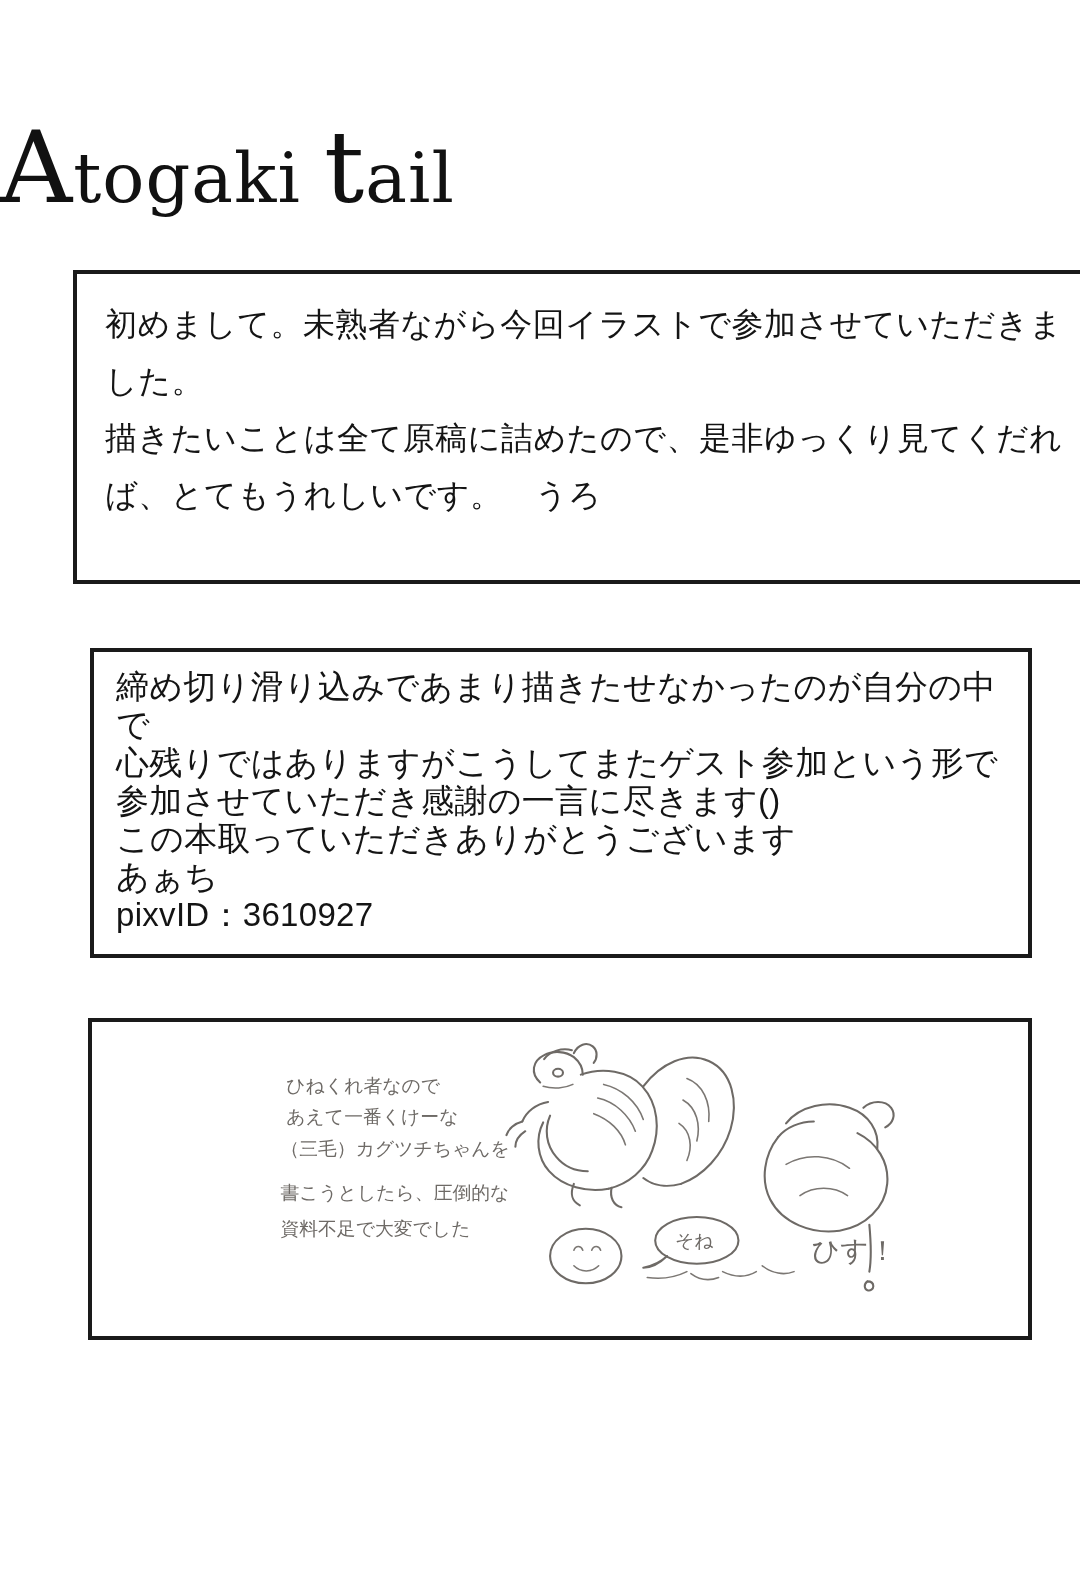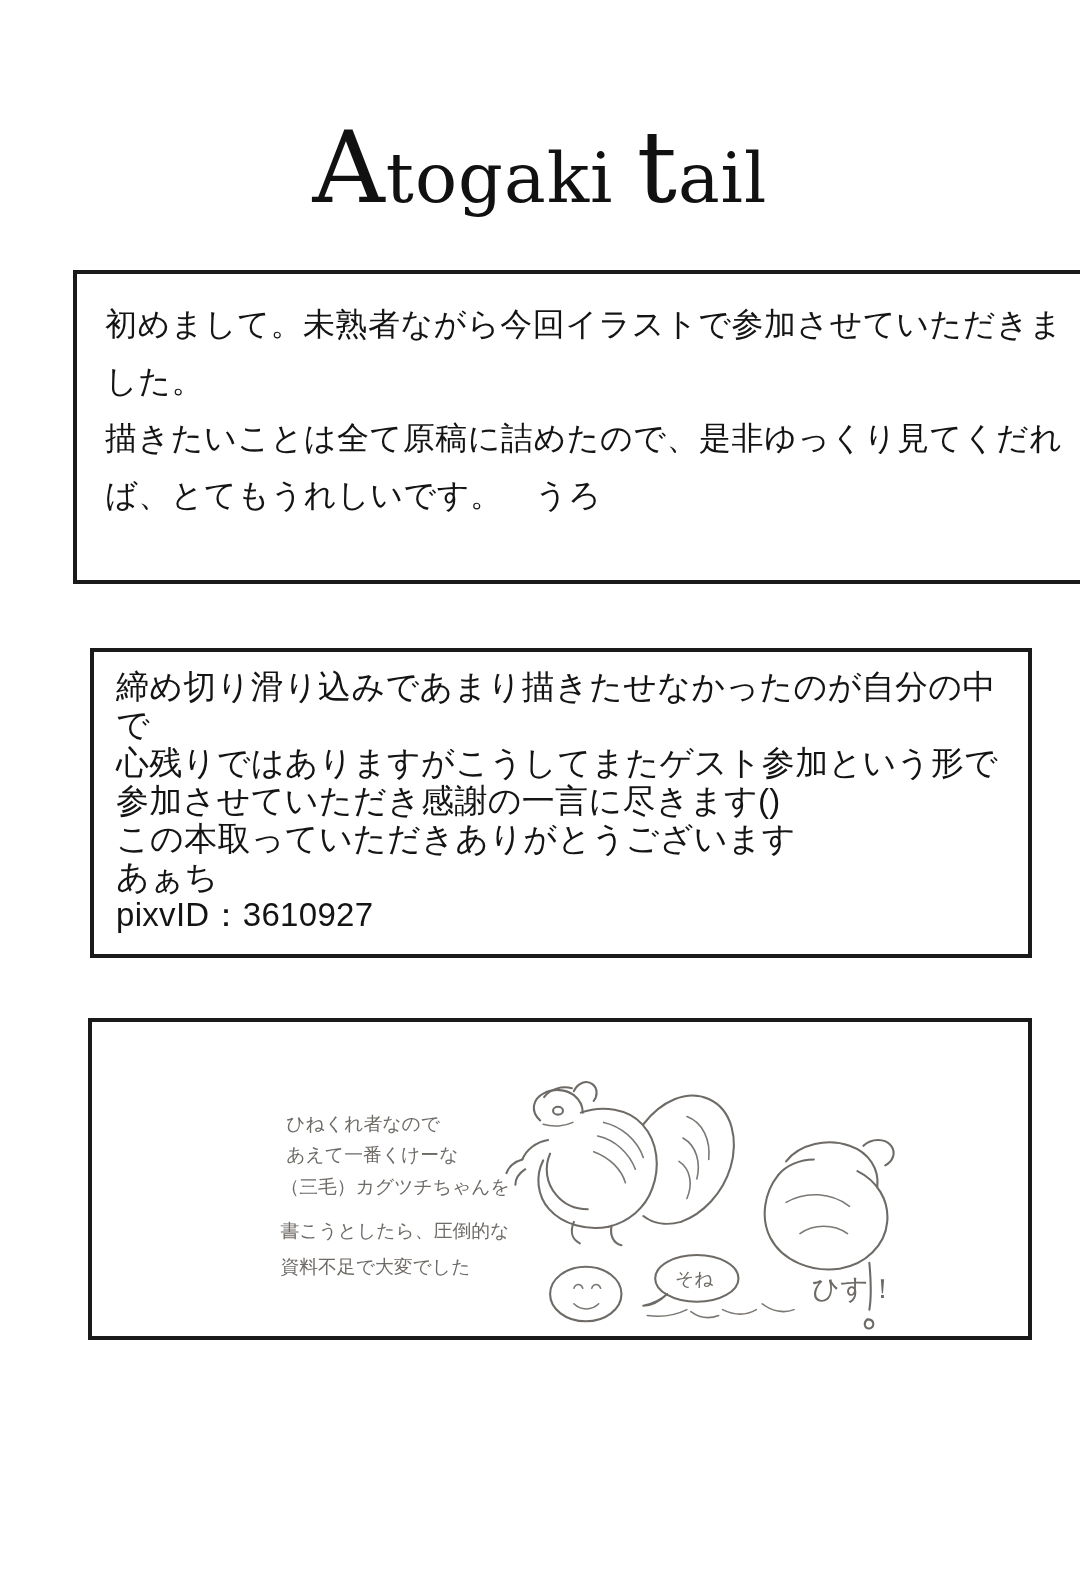--- a/index.html
+++ b/index.html
@@ -15,21 +15,20 @@
     color: #1a1a1a;
     overflow: hidden;
   }
 
   
   .page-title {
     position: absolute;
     left: 0;
     top: 118px;
     width: 1080px;
-    text-align: center;
     font-family: "DejaVu Serif", serif;
     font-size: 86px;
     line-height: 1;
     letter-spacing: 1px;
     color: #111;
     font-weight: 400;
     white-space: pre;
   }
   .page-title .big { font-size: 100px; }
   .page-title .sm  { font-size: 70px; }
@@ -80,21 +79,21 @@
     line-height: 38px;
     color: #141414;
     letter-spacing: 0.3px;
     white-space: pre-wrap;
   }
 
   
   .sketch-wrap {
     position: absolute;
     left: 0; top: 0;
-    width: 100%; height: 100%; margin-top: 38px;
+    width: 100%; height: 100%;
   }
   .sketch-svg { display: block; width: 100%; height: 100%; }
   .hw { fill: none; stroke: #6e6a66; stroke-width: 2.1; stroke-linecap: round; stroke-linejoin: round; }
   .hw-thin { fill: none; stroke: #7b7773; stroke-width: 1.6; stroke-linecap: round; stroke-linejoin: round; }
   .hw-txt {
     fill: #6e6a66;
     font-family: "DejaVu Sans", sans-serif;
     font-size: 19px;
   }
 </style>

